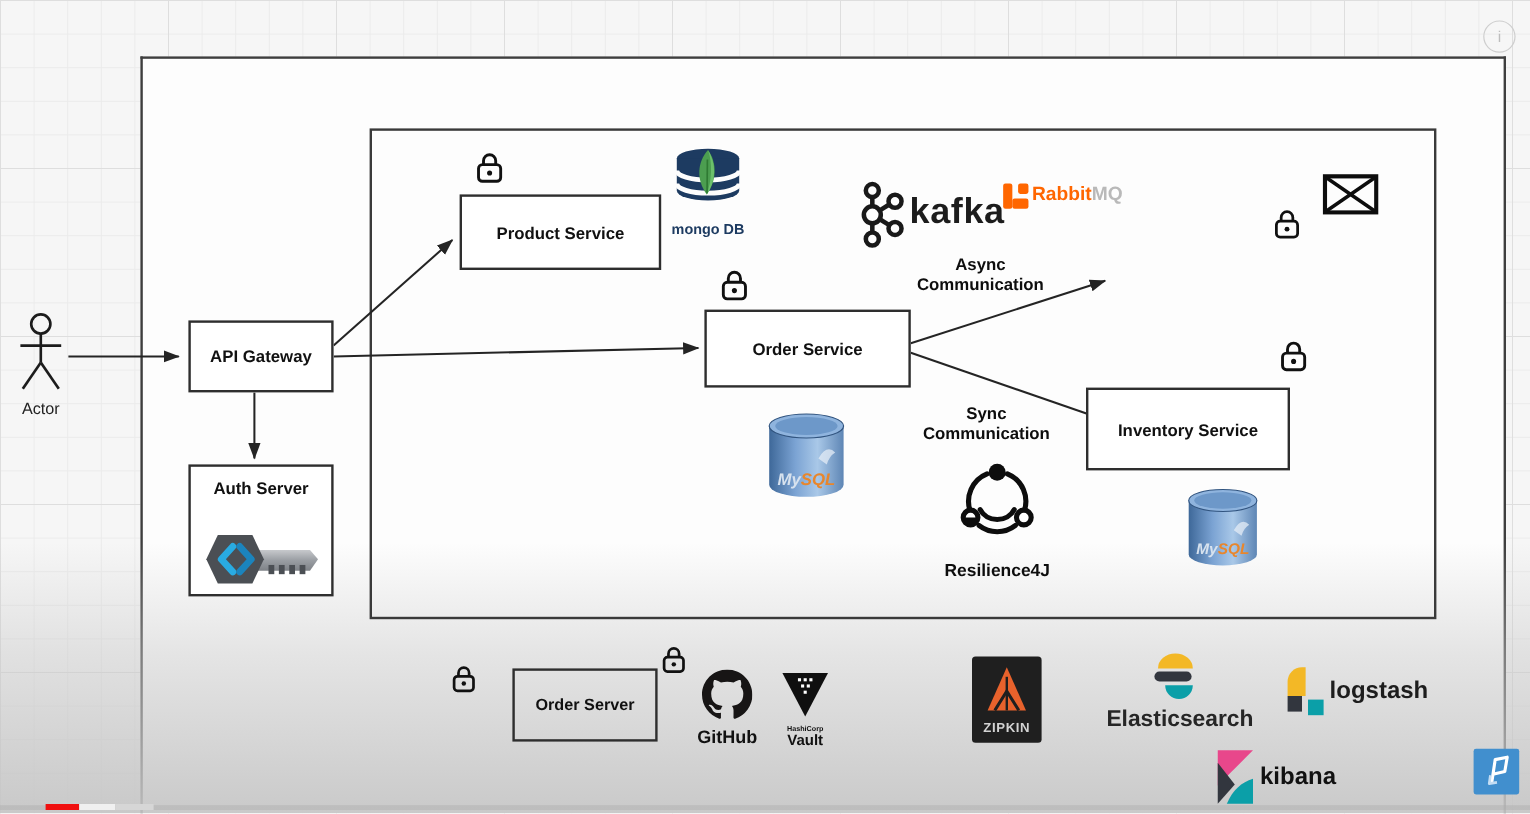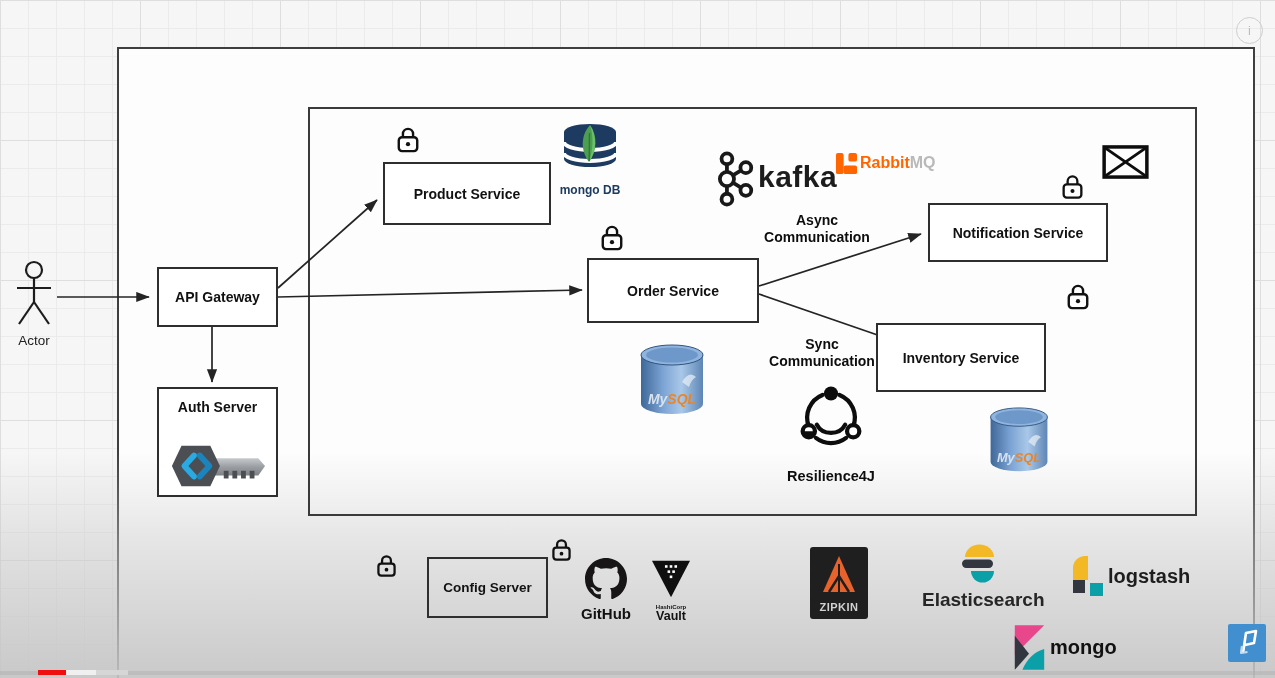--- a/index.html
+++ b/index.html
@@ -22,21 +22,21 @@
   #edges{left:0;top:0;width:1275px;height:678px;z-index:4;pointer-events:none;}
   .z{z-index:5;}
   .node{position:absolute;z-index:5;background:#fff;border:2px solid #2e2e2e;box-sizing:border-box;
     display:flex;align-items:center;justify-content:center;font-weight:bold;font-size:14px;color:#111;}
   .node--ghost{background:transparent;}
   #api-gateway{left:157px;top:267px;width:121px;height:60px;}
   #auth-server{left:157px;top:387px;width:121px;height:110px;flex-direction:column;justify-content:flex-start;padding-top:10px;gap:26px;}
   #product-service{left:383px;top:162px;width:168px;height:63px;}
   #order-service{left:587px;top:258px;width:172px;height:65px;}
   #notification-service{left:928px;top:203px;width:180px;height:59px;}
-  #inventory-service{left:876px;top:323px;width:170px;height:69px;}
+  #inventory-service{left:905px;top:323px;width:170px;height:69px;}
   #eureka{left:252px;top:553px;width:121px;height:59px;font-size:13.5px;}
   #config-server{left:427px;top:557px;width:121px;height:61px;font-size:13.5px;}
   .lock{position:absolute;z-index:5;}
   .two-line{position:absolute;z-index:5;text-align:center;font-weight:bold;font-size:14px;color:#0d0d0d;line-height:1.22;}
   .logo-label{position:absolute;z-index:5;font-weight:bold;color:#222;text-align:center;}
   #actor-figure{left:10px;top:260px;z-index:5;}
   #actor-label{left:6px;top:333px;width:56px;text-align:center;font-size:13.5px;color:#222;z-index:5;}
   #kafka-icon{left:712px;top:150px;z-index:5;}
   #kafka-label{left:758px;top:160px;font-size:30px;font-weight:600;color:#1c1c1c;letter-spacing:.5px;z-index:5;}
   #rabbitmq{left:835px;top:152px;z-index:5;display:flex;align-items:flex-start;gap:2px;}
@@ -136,28 +136,25 @@
       <polyline points="31,15 41,26 31,37" style="fill:none;stroke:var(--keycloak-blue-dark);stroke-width:6;stroke-linecap:round;stroke-linejoin:round"></polyline>
     </svg>
   </div>
 
   <div class="node" id="order-service">
     <span>Order Service</span>
   </div>
   <div class="node" id="product-service">
     <span>Product Service</span>
   </div>
-  <div class="node" id="notification-service">
-    <span>Notification Service</span>
-  </div>
   <div class="node" id="inventory-service">
     <span>Inventory Service</span>
   </div>
   <div class="node node--ghost" id="config-server">
-    <span>Config Server</span>
+    <span>Order Server</span>
   </div>
 
   <svg class="lock" style="left:396px;top:124px" width="24" height="32" viewBox="0 0 26 32">
     <path d="M7.5 13 V9.5 a5.5 5.5 0 0 1 11 0 V13" style="fill:none;stroke:#111;stroke-width:2.6"></path>
     <rect x="3" y="13" width="20" height="15" rx="3.5" style="fill:none;stroke:#111;stroke-width:2.6"></rect>
     <circle cx="13" cy="20.5" r="2.3" style="fill:#111"></circle>
   </svg>
   <svg class="lock" style="left:600px;top:222px" width="24" height="32" viewBox="0 0 26 32">
     <path d="M7.5 13 V9.5 a5.5 5.5 0 0 1 11 0 V13" style="fill:none;stroke:#111;stroke-width:2.6"></path>
     <rect x="3" y="13" width="20" height="15" rx="3.5" style="fill:none;stroke:#111;stroke-width:2.6"></rect>
@@ -324,21 +321,21 @@
     <div class="ls-part" style="left:2px;top:24px;width:12px;height:13px;background:var(--elastic-dark)"></div>
     <div class="ls-part" style="left:19px;top:27px;width:13px;height:13px;background:var(--elastic-teal)"></div>
   </div>
   <div class="logo-label abs" id="logstash-label">logstash</div>
 
   <svg class="abs" id="kibana-icon" width="36" height="48" viewBox="0 0 38 50">
     <polygon points="4,1 35,1 4,32" style="fill:var(--kibana-pink)"></polygon>
     <polygon points="4,12 4,48 19,31" style="fill:var(--elastic-dark)"></polygon>
     <path d="M12 48 C17 36 25 29 35 26 L35 48 Z" style="fill:var(--elastic-teal)"></path>
   </svg>
-  <div class="logo-label abs" id="kibana-label">mongo</div>
+  <div class="logo-label abs" id="kibana-label">kibana</div>
 
   <div class="abs" id="info-btn">
     <span>i</span>
   </div>
 
   <div class="abs" id="brand-logo">
     <svg width="38" height="38" viewBox="0 0 38 38">
       <path d="M15 29 L18 9 L28 7 L26 19 L17 21" style="fill:none;stroke:#ffffff;stroke-width:2.6;stroke-linejoin:round"></path>
       <path d="M14 22 L13 29 L19.5 28" style="fill:none;stroke:#c4ddf3;stroke-width:2.2;stroke-linejoin:round"></path>
     </svg>

